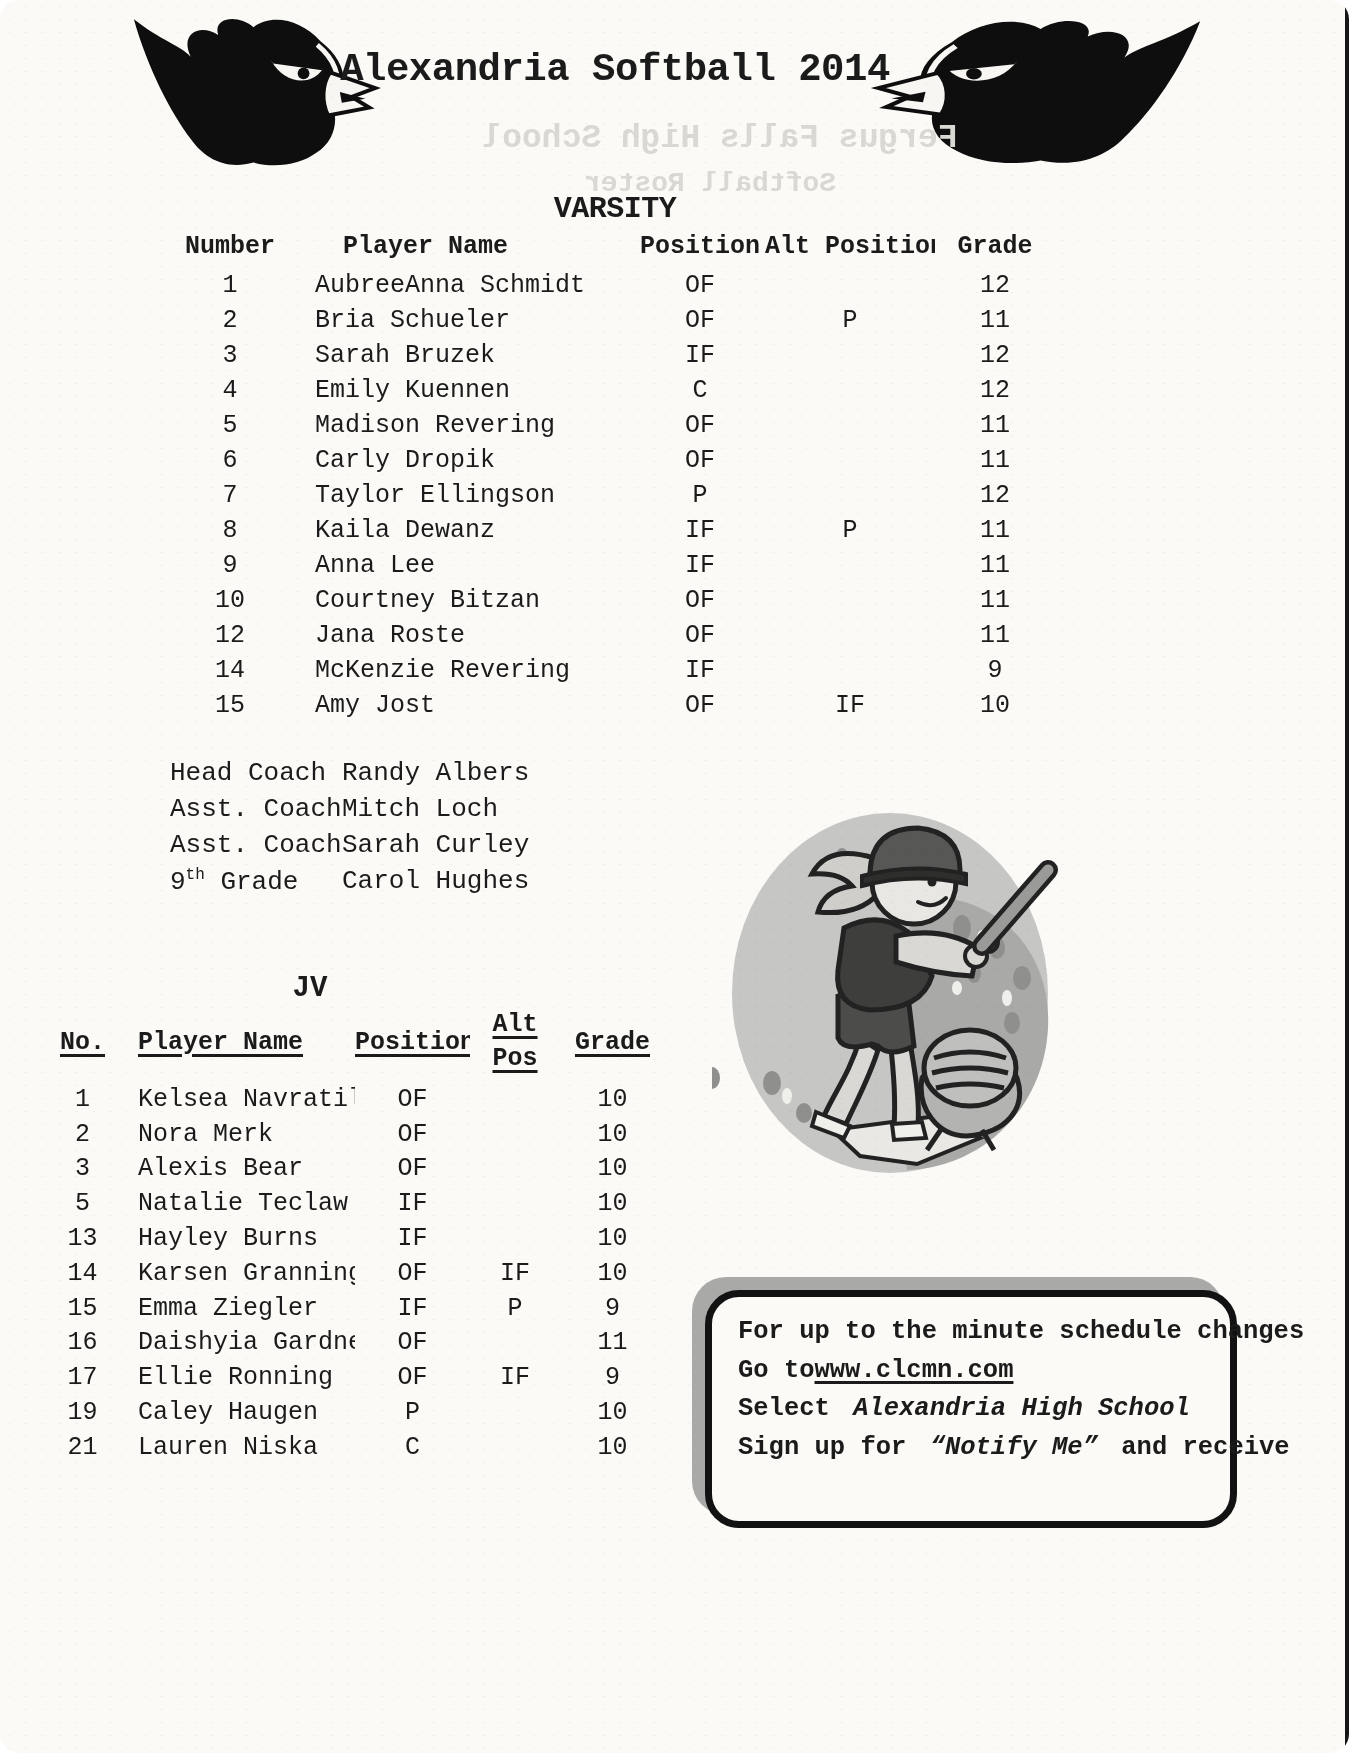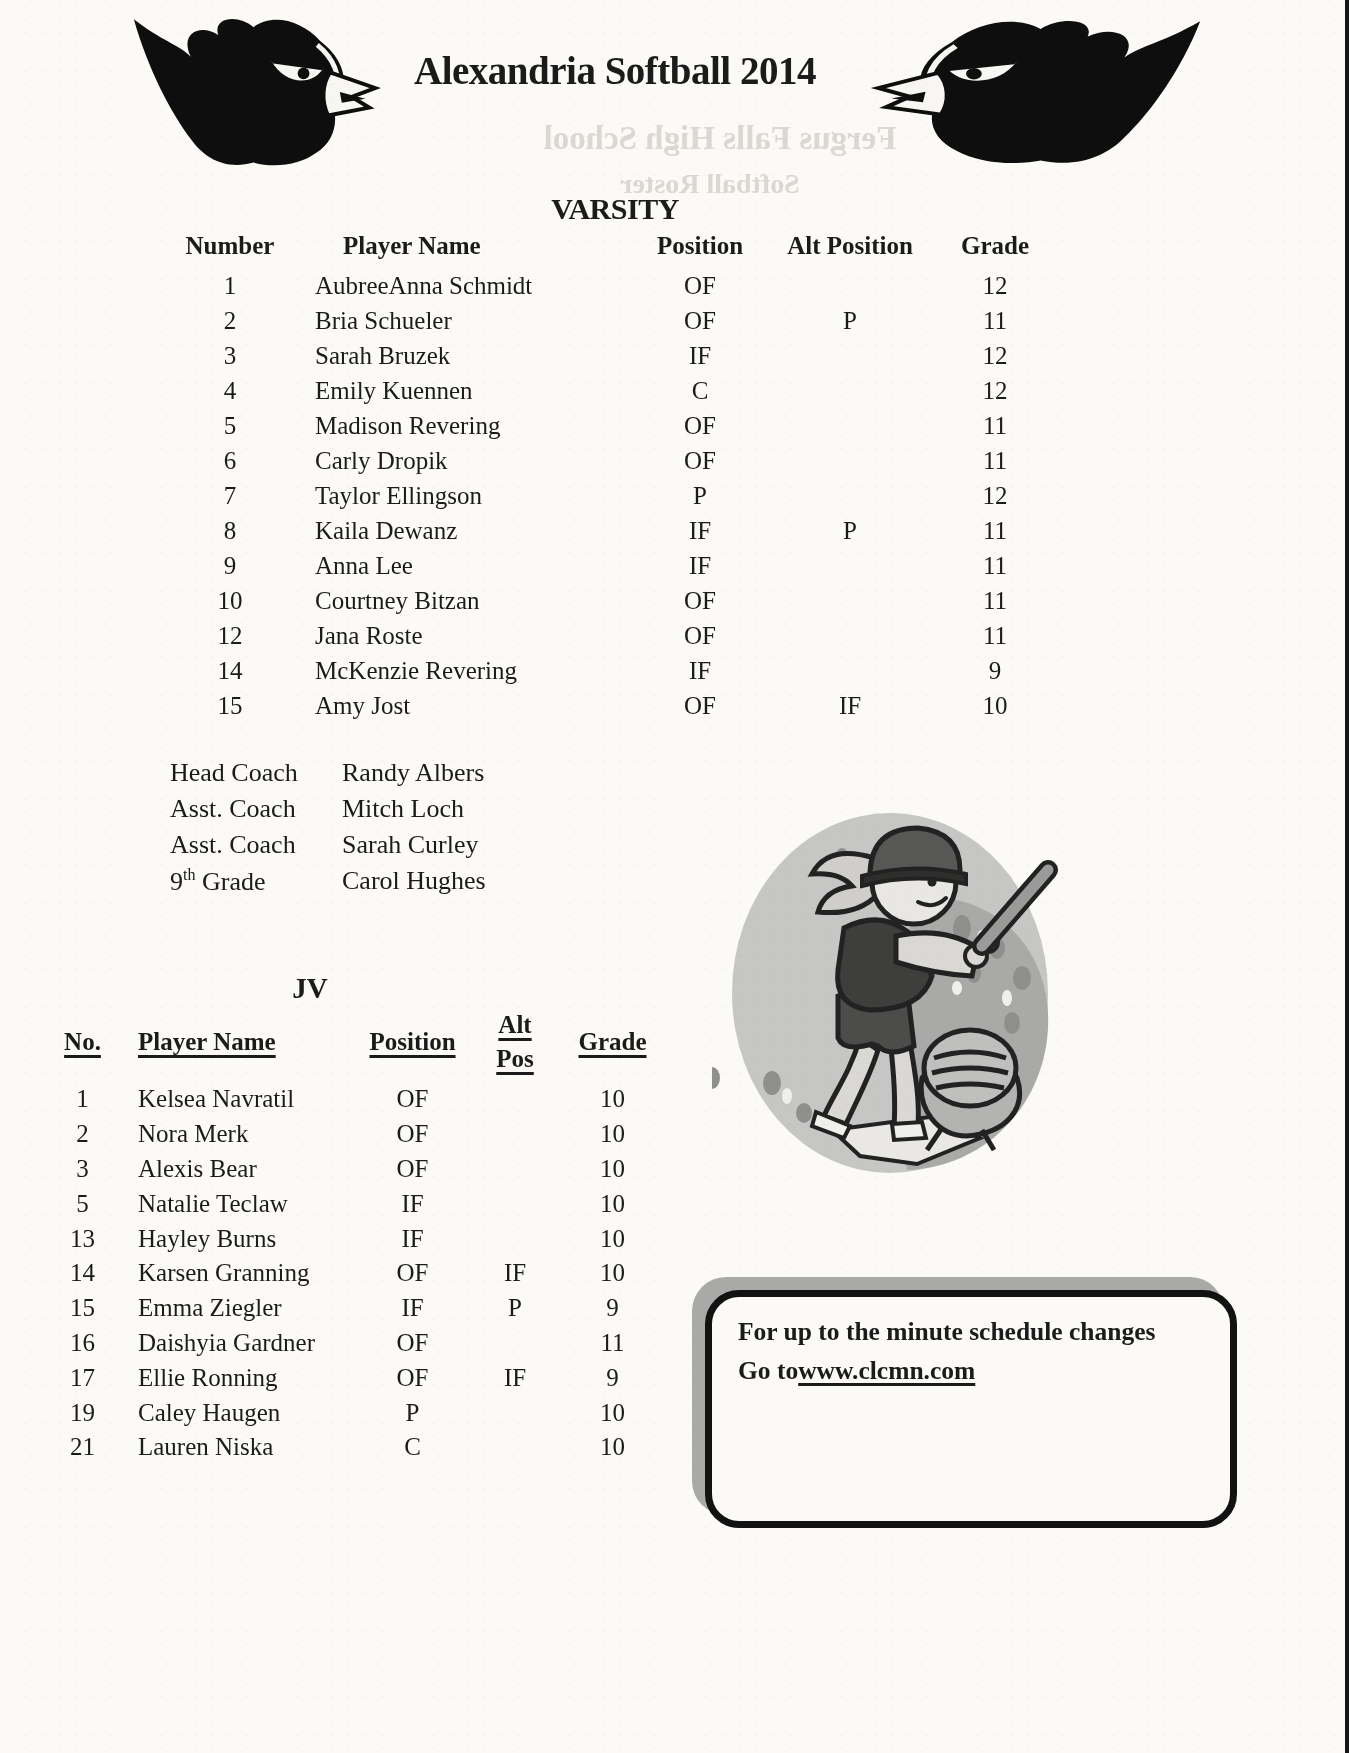--- a/index.html
+++ b/index.html
@@ -1,20 +1,20 @@
 <!DOCTYPE html>
 <html><head>
 <meta charset="utf-8">
 <style>
   html,body { margin:0; padding:0; }
   .page {
     position:relative; width:1349px; height:1753px;
     background:#fbfaf7;
-    font-family:Liberation Serif, serif;
-    color:#1b1b1b; overflow:hidden;
+    font-family:Liberation Mono, monospace;
+    color:#1b1b1b; overflow:hidden;border-radius:19px;
   }
   
   .page::after{
     content:""; position:absolute; inset:0; pointer-events:none;
     background-image:radial-gradient(rgba(0,0,0,0.035) 1px, transparent 1.2px);
     background-size:17px 13px;
   }
   .scan-edge { position:absolute; right:0; top:0; width:4px; height:100%; background:#161616; z-index:9; }
 
   .logo { position:absolute; }
@@ -422,15 +422,24 @@
         <path d="M206,124 Q222,132 234,120" fill="none" stroke-width="4" stroke-linecap="round"></path>
       </g>
     </svg>
   </div>
 
   <div class="notice-box">
     <div class="notice-line">For up to the minute schedule changes</div>
     <div class="notice-line">
       <span>Go to</span><span class="notice-link">www.clcmn.com</span>
     </div>
+    <div class="notice-line">
+      <span>Select</span>
+      <span class="it sp">Alexandria High School</span>
+    </div>
+    <div class="notice-line">
+      <span>Sign up for</span>
+      <span class="it sp">“Notify Me”</span>
+      <span class="sp">and receive</span>
+    </div>
   </div>
 
 </div>
 
 </body></html>

